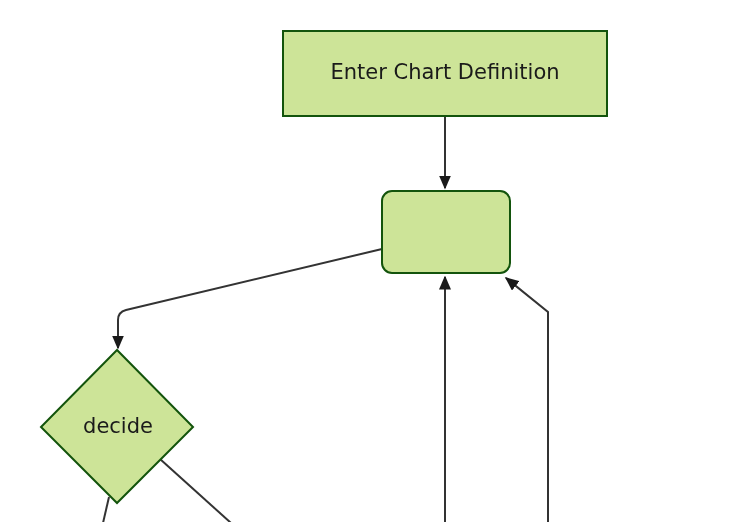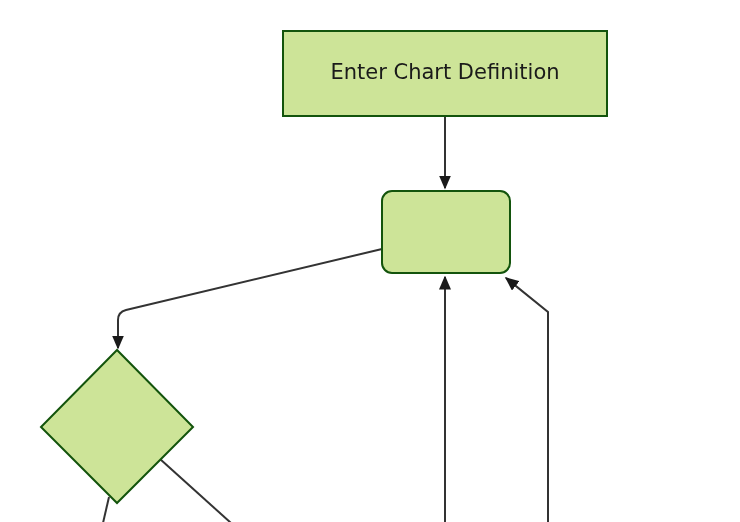--- a/index.html
+++ b/index.html
@@ -69,13 +69,14 @@
     </g>
 
     <g class="nodes">
       <rect x="283" y="31" width="324" height="85"></rect>
       <rect x="382" y="191" width="128" height="82" rx="10" ry="10"></rect>
       <polygon points="117,350 41,427 117,503 193,427"></polygon>
     </g>
   </svg>
 
   <div class="node-label" style="left:445px; top:73px">Enter Chart Definition</div>
+  <div class="node-label" style="left:118px; top:427px">decide</div>
 </div>
 
 </body></html>

